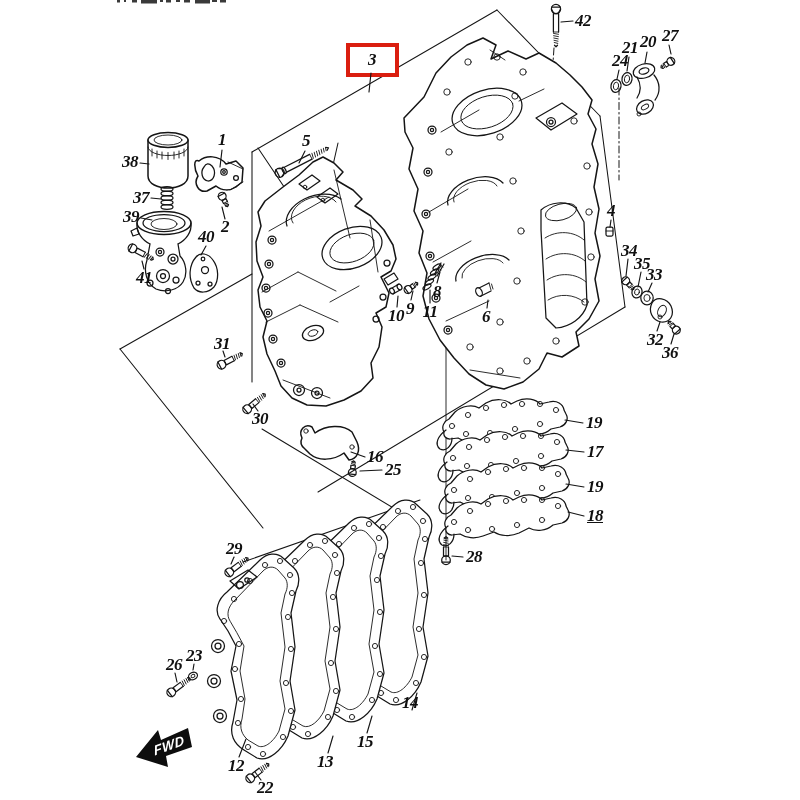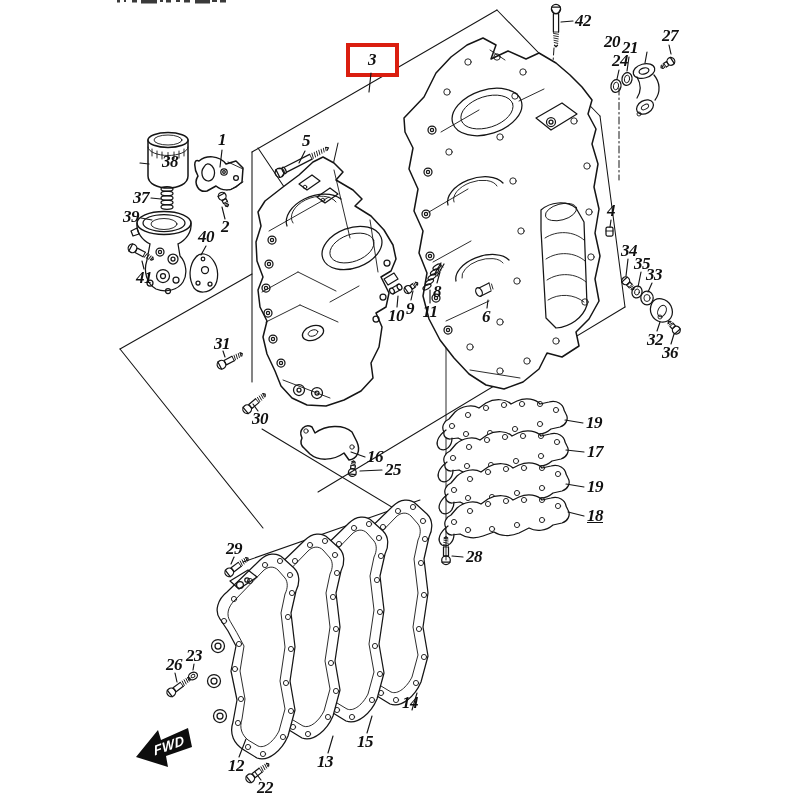--- a/index.html
+++ b/index.html
@@ -451,36 +451,36 @@
     <div class="callout" style="left: 430px; top: 312px;">11</div>
     <div class="callout" style="left: 236px; top: 766px;">12</div>
     <div class="callout" style="left: 325px; top: 762px;">13</div>
     <div class="callout" style="left: 410px; top: 703px;">14</div>
     <div class="callout" style="left: 365px; top: 742px;">15</div>
     <div class="callout" style="left: 375px; top: 457px;">16</div>
     <div class="callout" style="left: 595px; top: 452px;">17</div>
     <div class="callout" style="left: 595px; top: 516px; text-decoration: underline;">18</div>
     <div class="callout" style="left: 594px; top: 423px;">19</div>
     <div class="callout" style="left: 595px; top: 487px;">19</div>
-    <div class="callout" style="left: 612px; top: 42px;">20</div>
+    <div class="callout" style="left: 648px; top: 42px;">20</div>
     <div class="callout" style="left: 630px; top: 48px;">21</div>
     <div class="callout" style="left: 265px; top: 788px; text-align: right;">22</div>
     <div class="callout" style="left: 194px; top: 656px;">23</div>
     <div class="callout" style="left: 620px; top: 61px; font-family: Liberation Serif, serif;">24</div>
     <div class="callout" style="left: 393px; top: 470px;">25</div>
     <div class="callout" style="left: 174px; top: 665px;">26</div>
     <div class="callout" style="left: 670px; top: 36px; font-style: italic;">27</div>
     <div class="callout" style="left: 474px; top: 557px;">28</div>
     <div class="callout" style="left: 234px; top: 549px;">29</div>
     <div class="callout" style="left: 260px; top: 419px;">30</div>
     <div class="callout" style="left: 222px; top: 344px;">31</div>
     <div class="callout" style="left: 655px; top: 340px;">32</div>
     <div class="callout" style="left: 654px; top: 275px;">33</div>
     <div class="callout" style="left: 629px; top: 251px;">34</div>
     <div class="callout" style="left: 642px; top: 264px;">35</div>
     <div class="callout" style="left: 670px; top: 353px;">36</div>
     <div class="callout" style="left: 141px; top: 198px;">37</div>
-    <div class="callout" style="left: 130px; top: 162px; margin-left: 40px;">38</div>
+    <div class="callout" style="left: 130px; top: 162px;">38</div>
     <div class="callout" style="left: 131px; top: 217px;">39</div>
     <div class="callout" style="left: 206px; top: 237px;">40</div>
     <div class="callout" style="left: 144px; top: 278px;">41</div>
     <div class="callout" style="left: 583px; top: 21px;">42</div>
   </div>
 
 </body></html>

